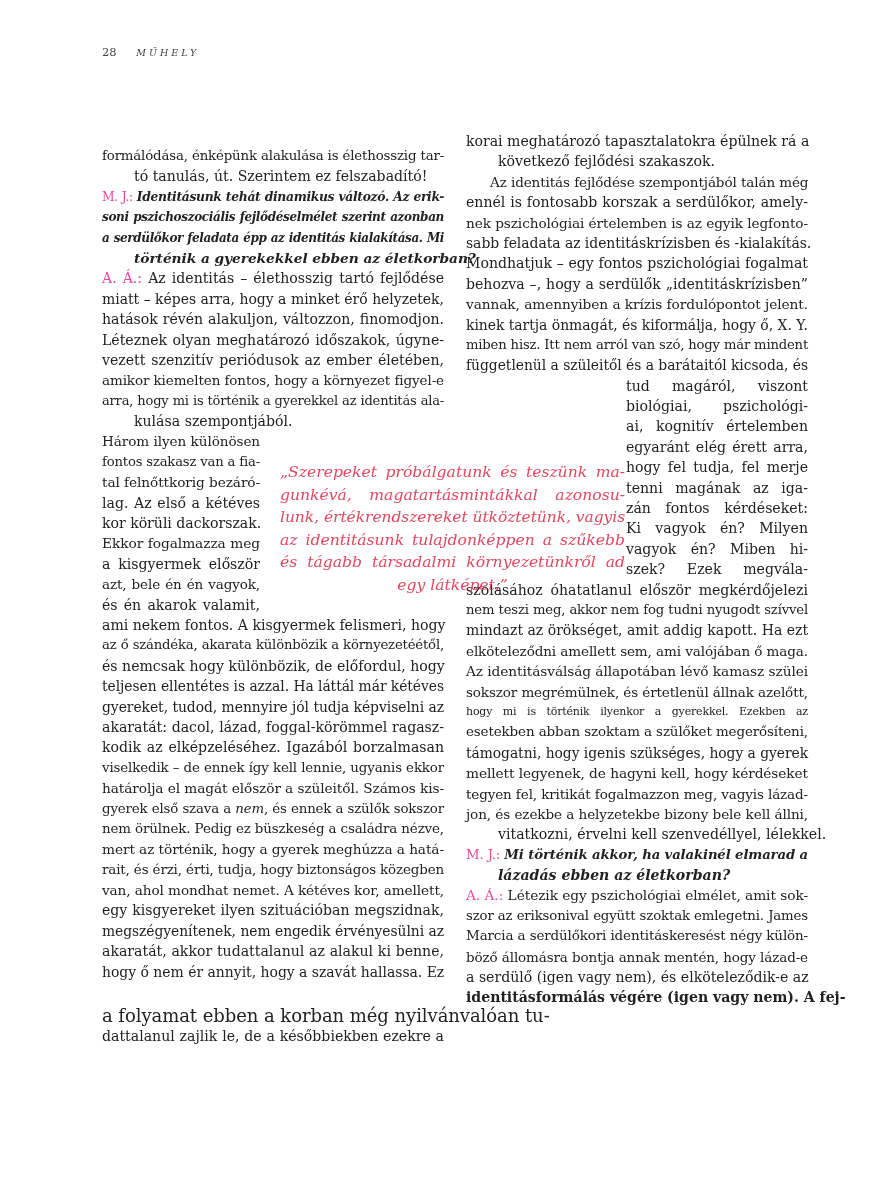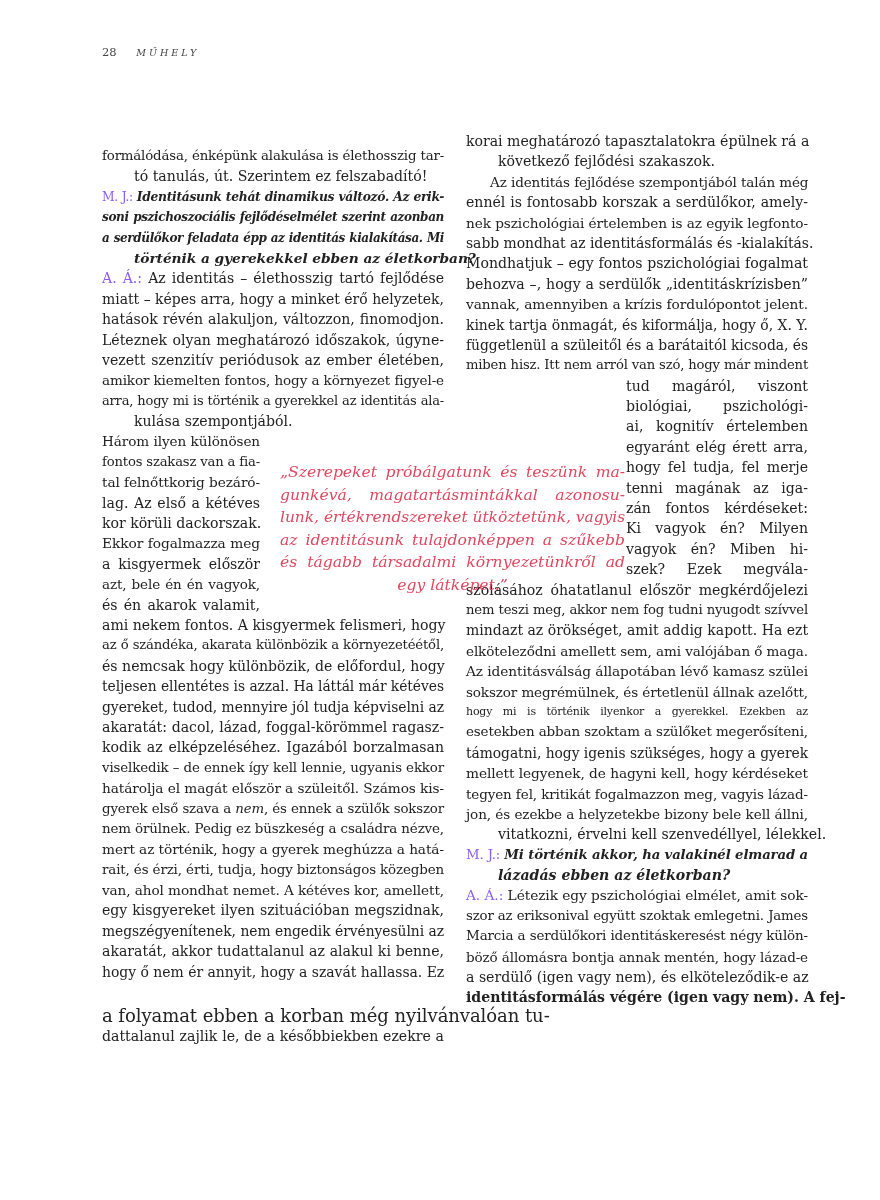--- a/index.html
+++ b/index.html
@@ -8,21 +8,21 @@
     .header { position: absolute; left: 102px; top: 45px; font-size: 11.5px; color: #444; }
     .header .pnum { display: inline-block; }
     .header .section { display: inline-block; margin-left: 16px; font-style: italic; font-weight: normal;
       letter-spacing: 3px; font-size: 9.5px; }
     .col { position: absolute; font-size: 14.1px; line-height: 20.4px; }
     .col-left { left: 102px; top: 146px; width: 342px; }
     .col-right { left: 466px; top: 131px; width: 342px; }
     .line { display: block; white-space: nowrap; text-align: justify; text-align-last: justify; height: 20.4px; overflow: visible; }
     .line.last { text-align-last: left; margin-left: 32px; }
     .line.indent { padding-left: 24px; }
-    .spk { color: #8b5cf6; }
+    .spk { color: #ec4899; }
     .q { font-style: italic; font-weight: bold; }
     .em { font-style: italic; }
     .narrow { width: 158px; }
     .narrow-r { margin-left: 160px; width: 182px; }
     .pullquote { position: absolute; left: 280px; top: 461px; width: 345px; color: #e0475f;
       font-style: italic; font-size: 15.6px; line-height: 22.6px; }
     .pullquote .line { height: 22.6px; }
     .pullquote .center { text-align: center; text-align-last: center; }
   </style>
 </head>
@@ -83,27 +83,27 @@
   <span class="line">dattalanul zajlik le, de a későbbiekben ezekre a</span>
 </div>
 
 <div class="col col-right">
   <span class="line" style="letter-spacing: -0.0116279px;">korai meghatározó tapasztalatokra épülnek rá a</span>
   <span class="line last">következő fejlődési szakaszok.</span>
 
   <span class="line indent" style="letter-spacing: -0.1px; font-size: 13.5455px;">Az identitás fejlődése szempontjából talán még</span>
   <span class="line">ennél is fontosabb korszak a serdülőkor, amely-</span>
   <span class="line" style="letter-spacing: -0.0840336px; font-size: 13.6606px;">nek pszichológiai értelemben is az egyik legfonto-</span>
-  <span class="line" style="letter-spacing: -0.0344828px; font-size: 13.937px;">sabb mondhat az identitásformálás és -kialakítás.</span>
+  <span class="line" style="letter-spacing: -0.0344828px; font-size: 13.937px;">sabb feladata az identitáskrízisben és -kialakítás.</span>
   <span class="line">Mondhatjuk – egy fontos pszichológiai fogalmat</span>
   <span class="line">behozva –, hogy a serdülők „identitáskrízisben”</span>
   <span class="line" style="letter-spacing: -0.0786517px; font-size: 13.6994px;">vannak, amennyiben a krízis fordulópontot jelent.</span>
   <span class="line" style="letter-spacing: -0.0344828px; font-size: 13.937px;">kinek tartja önmagát, és kiformálja, hogy ő, X. Y.</span>
+  <span class="line" style="letter-spacing: -0.176px; font-size: 13.1754px;">miben hisz. Itt nem arról van szó, hogy már mindent</span>
   <span class="line" style="letter-spacing: -0.0401146px; font-size: 13.8968px;">függetlenül a szüleitől és a barátaitól kicsoda, és</span>
-  <span class="line" style="letter-spacing: -0.176px; font-size: 13.1754px;">miben hisz. Itt nem arról van szó, hogy már mindent</span>
 
   <span class="line narrow-r">tud magáról, viszont</span>
   <span class="line narrow-r">biológiai, pszichológi-</span>
   <span class="line narrow-r">ai, kognitív értelemben</span>
   <span class="line narrow-r">egyaránt elég érett arra,</span>
   <span class="line narrow-r">hogy fel tudja, fel merje</span>
   <span class="line narrow-r">tenni magának az iga-</span>
   <span class="line narrow-r">zán fontos kérdéseket:</span>
   <span class="line narrow-r">Ki vagyok én? Milyen</span>
   <span class="line narrow-r">vagyok én? Miben hi-</span>

